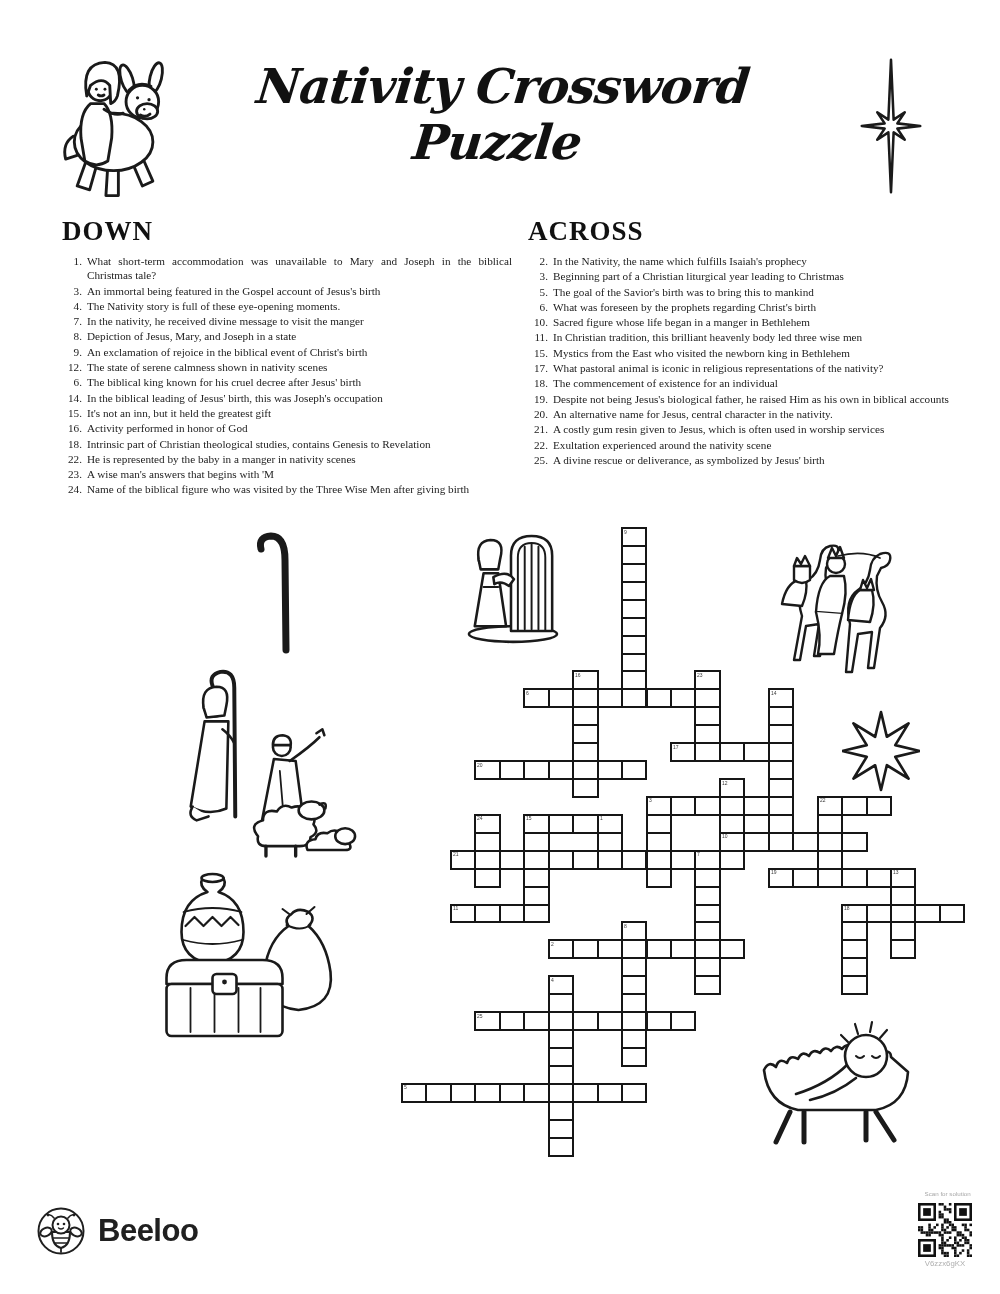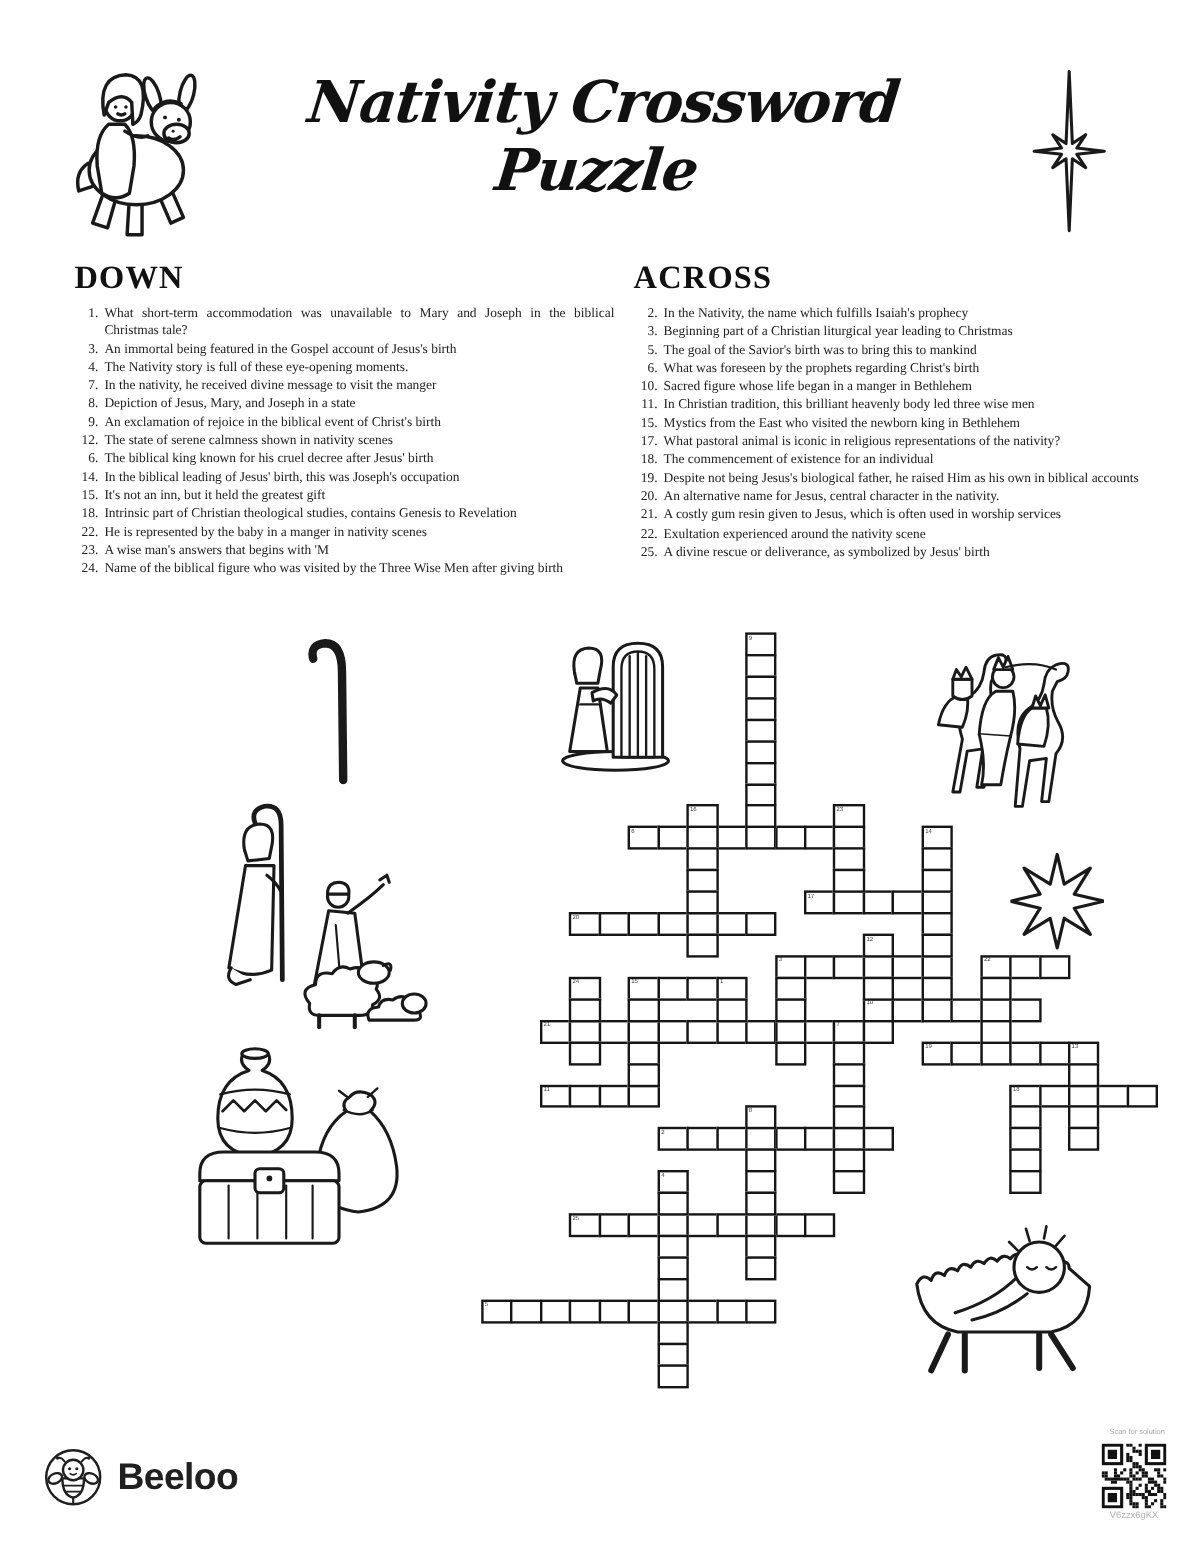--- a/index.html
+++ b/index.html
@@ -121,20 +121,24 @@
           <span class="cnum">6.</span>
           <span class="ctext">The biblical king known for his cruel decree after Jesus' birth</span>
         </div>
         <div class="clue">
           <span class="cnum">14.</span>
           <span class="ctext">In the biblical leading of Jesus' birth, this was Joseph's occupation</span>
         </div>
         <div class="clue">
           <span class="cnum">15.</span>
           <span class="ctext">It's not an inn, but it held the greatest gift</span>
+        </div>
+        <div class="clue">
+          <span class="cnum">16.</span>
+          <span class="ctext">Activity performed in honor of God</span>
         </div>
         <div class="clue">
           <span class="cnum">18.</span>
           <span class="ctext">Intrinsic part of Christian theological studies, contains Genesis to Revelation</span>
         </div>
         <div class="clue">
           <span class="cnum">22.</span>
           <span class="ctext">He is represented by the baby in a manger in nativity scenes</span>
         </div>
         <div class="clue">

